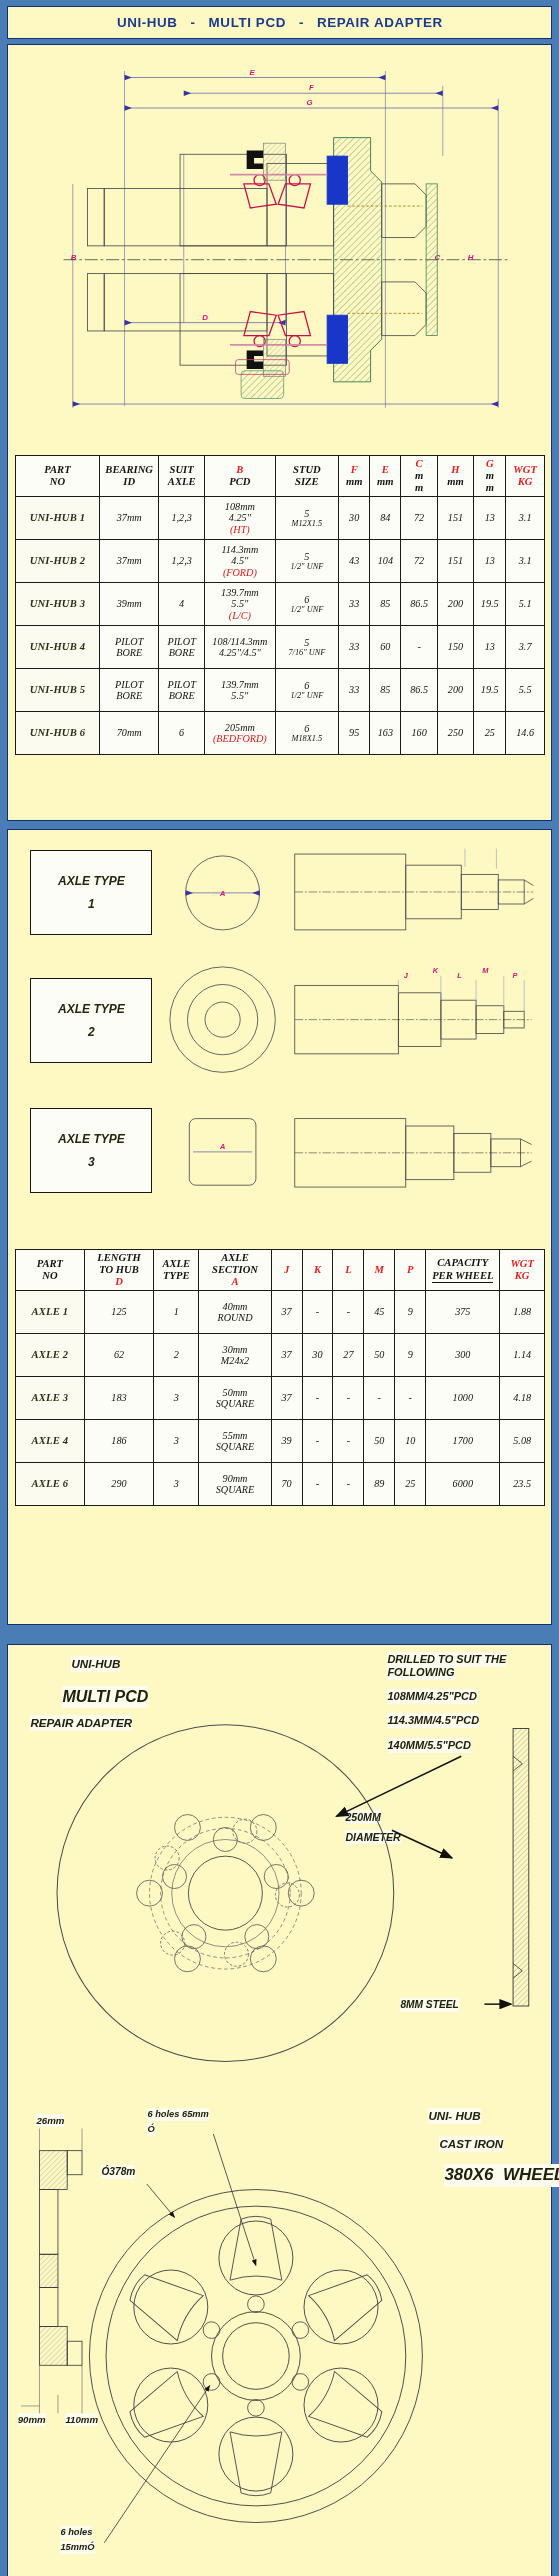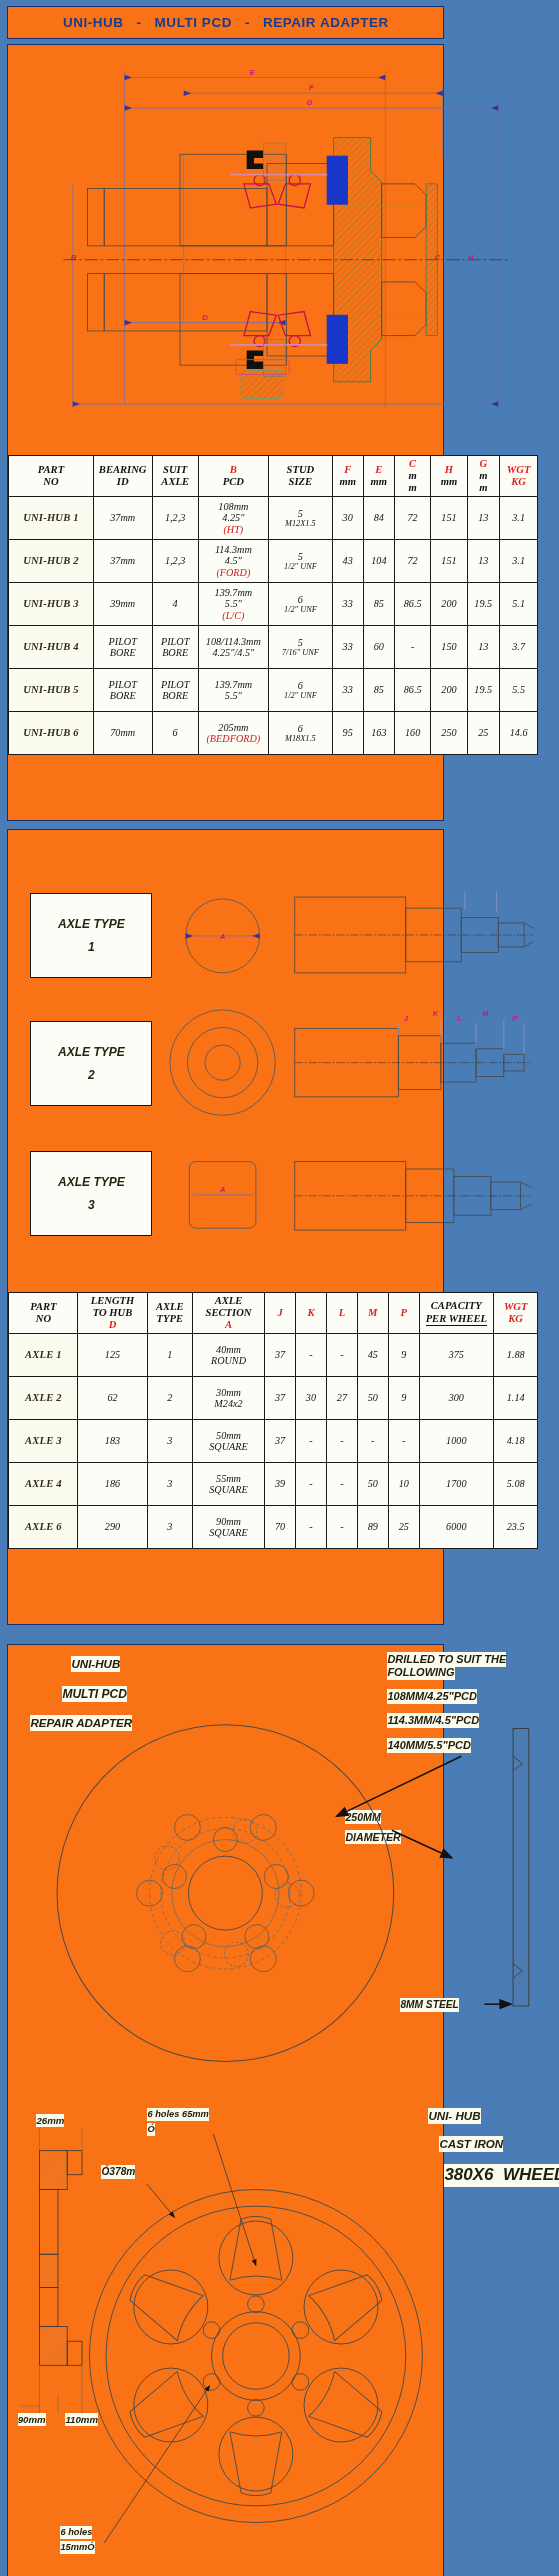--- a/index.html
+++ b/index.html
@@ -10,24 +10,24 @@
   }
   #page {
     width: 560px;
     height: 2576px;
     position: relative;
     background: #4a7cb5;
     overflow: hidden;
   }
   .panel {
     position: absolute;
-    background: #f97316;
+    background: #fef9c3;
     border: 0.9px solid #17306b;
     left: 7.4px;
-    width: 437px;
+    width: 545px;
   }
   
   #title-panel {
     top: 5.6px; height: 33px;
     display: flex; align-items: center; justify-content: center;
   }
   #title-text {
     color: #1a3a8f;
     font-weight: bold;
     font-size: 13.4px;
@@ -403,21 +403,21 @@
             <td>250</td>
             <td>25</td>
             <td>14.6</td>
           </tr>
         </tbody>
     </table>
   </div>
 
   <div class="panel" id="sec2">
 
-    <div class="drawing-area" style="height:407px;margin-top:43px;">
+    <div class="drawing-area" style="height:407px;">
 
       <div class="axlebox" style="left:22px; top:20.4px; width:122px; height:85px;">
         <span>AXLE TYPE</span>
         <span>1</span>
       </div>
 
       <div class="axlebox" style="left:22px; top:148px; width:122px; height:85px;">
         <span>AXLE TYPE</span>
         <span>2</span>
       </div>
@@ -629,21 +629,21 @@
           </tr>
         </tbody>
     </table>
   </div>
 
   <div class="panel" id="sec3">
 
     <div class="drawing-area" style="height:463px;">
 
       <div class="lbl" style="left:63px; top:11px; font-size:11.6px;">UNI-HUB</div>
-      <div class="lbl" style="left:54px; top:41px; font-size:12px;">MULTI PCD</div>
+      <div class="lbl" style="left:54px; top:41px; font-size:16px;">MULTI PCD</div>
       <div class="lbl" style="left:22px; top:70px; font-size:11.6px;">REPAIR ADAPTER</div>
 
       <div class="lbl lbl-sm" style="left:379px; top:7.4px;">DRILLED TO SUIT THE</div>
       <div class="lbl lbl-sm" style="left:379px; top:20.4px;">FOLLOWING</div>
       <div class="lbl lbl-sm" style="left:379px; top:44px;">108MM/4.25"PCD</div>
       <div class="lbl lbl-sm" style="left:379px; top:68px;">114.3MM/4.5"PCD</div>
       <div class="lbl lbl-sm" style="left:379px; top:93px;">140MM/5.5"PCD</div>
 
       <div class="lbl" style="left:337px; top:165px; font-size:10.6px;">250MM</div>
       <div class="lbl" style="left:337px; top:185px; font-size:10.6px;">DIAMETER</div>

